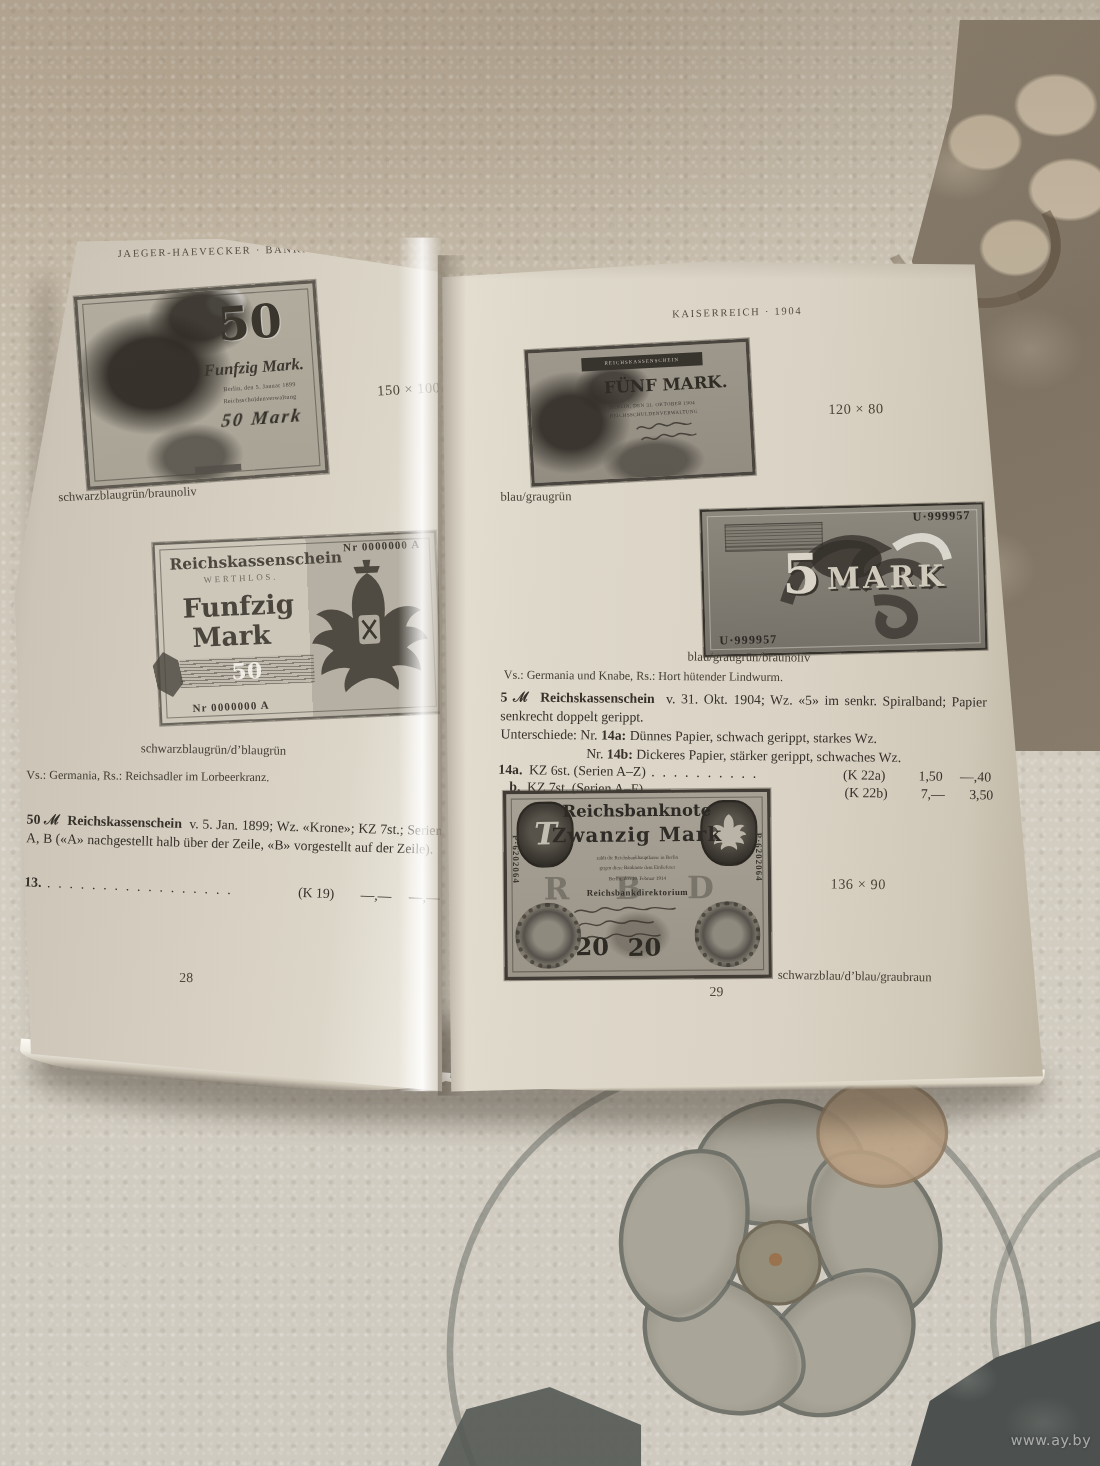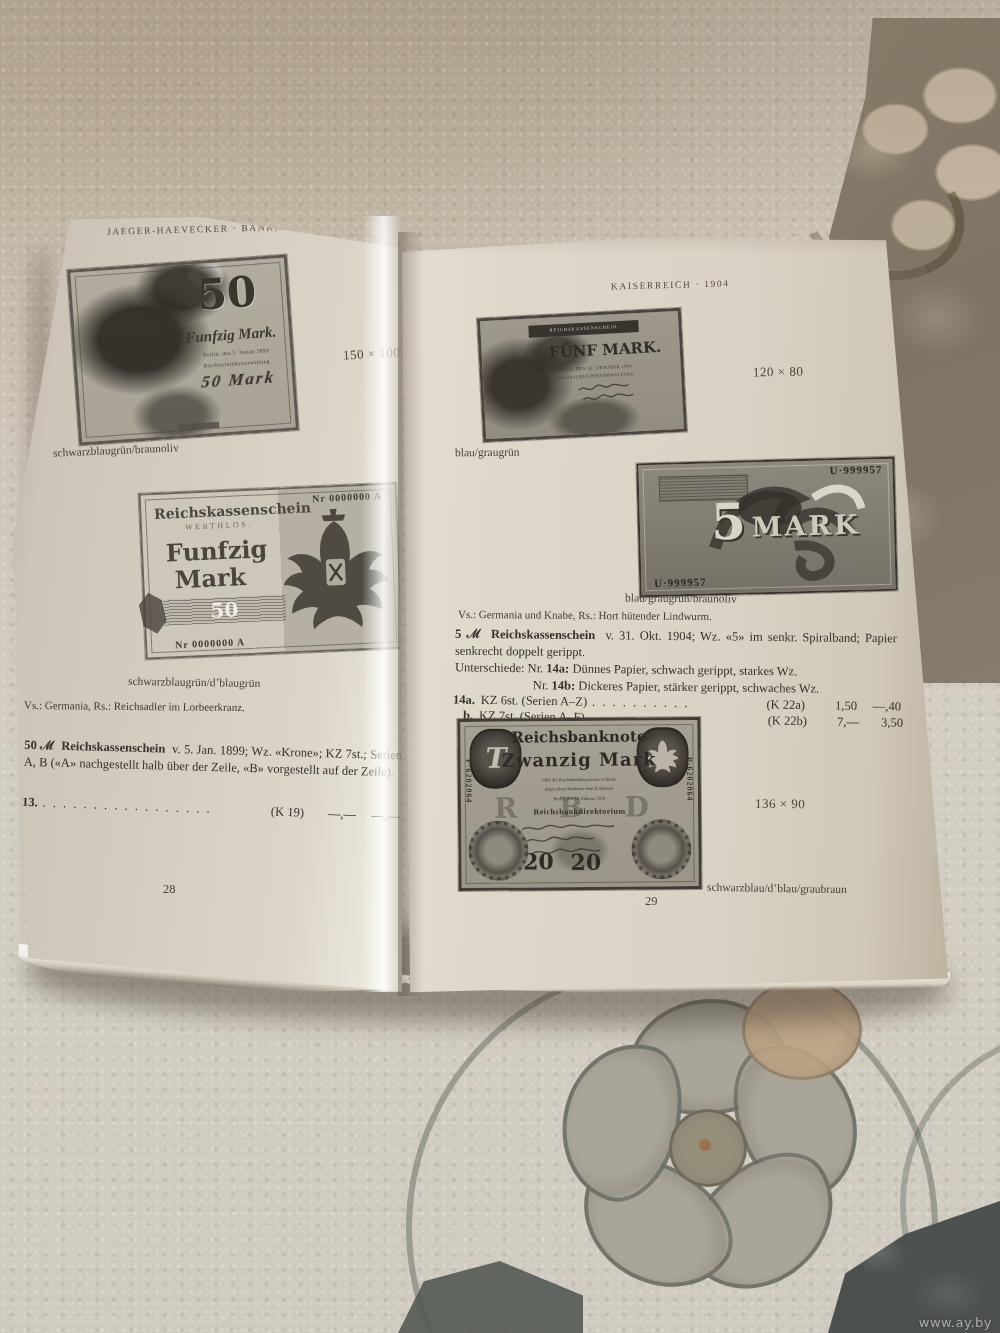--- a/index.html
+++ b/index.html
@@ -216,21 +216,21 @@
     background:radial-gradient(circle, #8f8a7e 0 35%, #55504a 60%, #807b6f 75%); }
   .n5-ros-bl { left:3%; } .n5-ros-br { right:3%; }
 
   .sigline { stroke:#3a352e; stroke-width:1.3; fill:none; opacity:.85; }
 
   
   .vignette { inset:0; pointer-events:none;
     background:
       linear-gradient(180deg, rgba(88,74,54,.14), transparent 18%),
       radial-gradient(140% 120% at 50% 42%, transparent 58%, rgba(66,56,42,.20) 100%); }
-  .watermark { right:8px; bottom:3px; font-family:"DejaVu Sans",sans-serif; font-size:13px;
+  .watermark { right:8px; bottom:15px; font-family:"DejaVu Sans",sans-serif; font-size:13px;
     color:rgba(255,255,255,.55); text-shadow:0 0 3px rgba(0,0,0,.35); letter-spacing:.5px; }
 </style>
 </head>
 <body>
 
 <div class="photo">
 
   <div class="abs carpet-base"></div>
   <div class="abs carpet-texture"></div>
   <div class="abs carpet-dark-right"></div>

